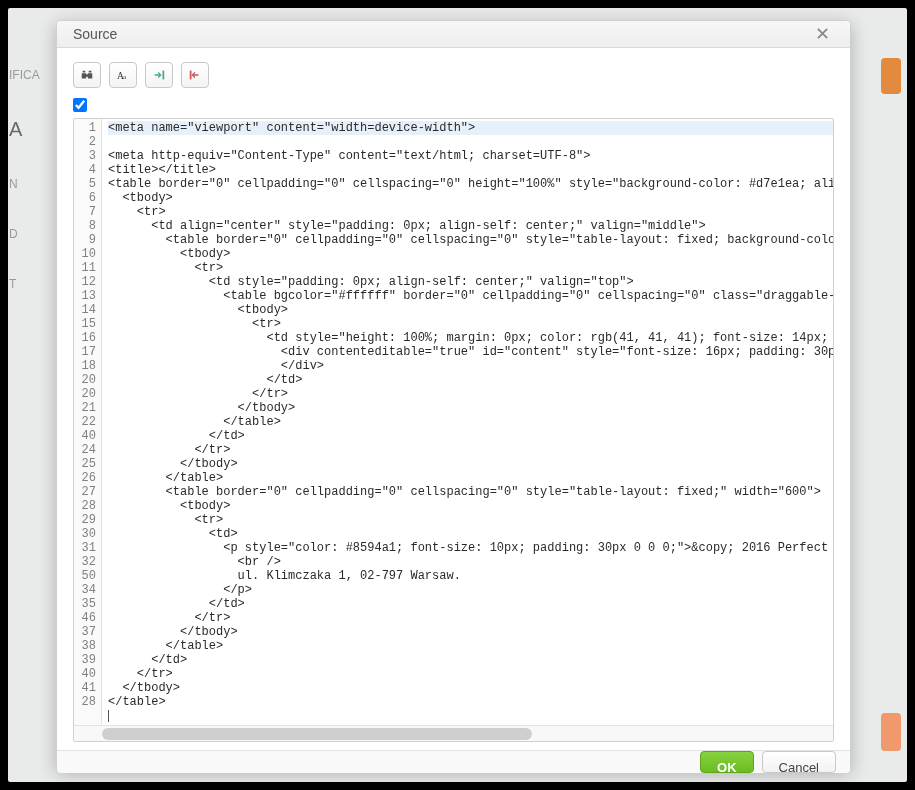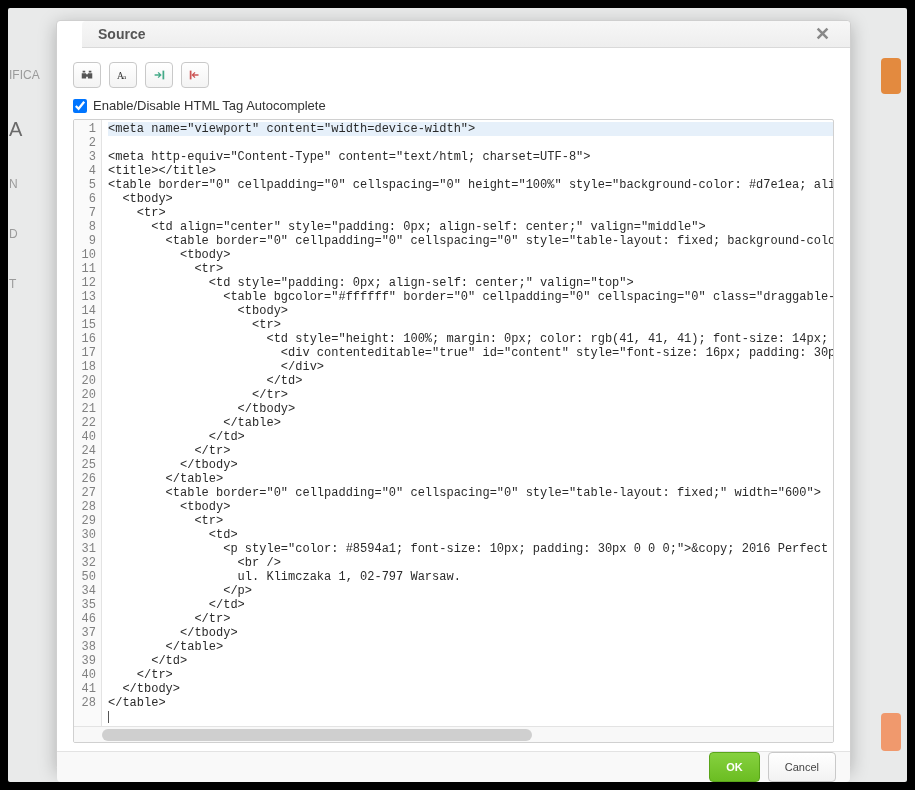--- a/index.html
+++ b/index.html
@@ -21,21 +21,21 @@
     box-shadow: 0 4px 18px rgba(0,0,0,0.25);
     display:flex; flex-direction:column;
   }
   .modal-header {
     height: 38px;
     background: linear-gradient(#f7f7f7,#eeeeee);
     border-bottom: 1px solid #d9d9d9;
     border-radius: 4px 4px 0 0;
     display:flex; align-items:center; justify-content:space-between;
     padding: 0 16px;
-    color:#555; font-size:14px; font-weight:bold;margin-left:25px;
+    color:#555; font-size:14px; font-weight:normal;
   }
   .modal-header .close { color:#888; font-size:18px; cursor:pointer; padding:2px 4px; }
   .modal-body { flex:1; padding: 14px 16px 8px 16px; display:flex; flex-direction:column; }
   .toolbar { display:flex; gap:8px; margin-bottom:10px; }
   .tool-btn {
     width:28px; height:26px;
     border:1px solid #c9c9c9; border-radius:4px;
     background: linear-gradient(#ffffff,#f3f3f3);
     display:flex; align-items:center; justify-content:center;
     font-size:12px; color:#444; cursor:pointer;
@@ -84,25 +84,25 @@
   .code-row { display:flex; flex:1; min-height:0; }
   .modal-footer {
     height:52px;
     border-top:1px solid #e3e3e3;
     background:#f9f9f9;
     display:flex; align-items:center; justify-content:flex-end;
     gap:8px; padding:0 14px;
     border-radius:0 0 4px 4px;
   }
   .btn {
-    height:30px; padding:8px 16px;
+    height:22px; padding:8px 16px;
     border-radius:4px;
     border:1px solid #c9c9c9;
     background: linear-gradient(#ffffff,#f2f2f2);
-    font-size:11px; color:#444; cursor:pointer;
+    font-size:13px; color:#444; cursor:pointer;
   }
   .btn.primary {
     background: linear-gradient(#86d13f,#6bbd22);
     border:1px solid #5aa51a;
     color:#fff; font-weight:bold;
   }
   .last-line-caret { display:inline-block; width:0; height:12px; border-left:1px solid #555; vertical-align:middle;}
 </style>
 </head>
 <body>
@@ -151,21 +151,20 @@
         <div class="tool-btn" title="redo">
           <svg viewBox="0 0 16 16">
               <path fill="none" stroke="#c55" stroke-width="1.5" d="M12 8H5M8 5L5 8l3 3"></path>
               <path fill="#c55" d="M2 3h2v10H2z"></path>
             </svg>
         </div>
       </div>
 
       <label class="checkbox-row">
         <input type="checkbox" checked="" style="">
-        <span>Enable/Disable HTML Tag Autocomplete</span>
       </label>
 
       <div class="editor-wrap">
         <div class="editor-inner">
           <div class="editor-content-col">
             <div class="code-row">
               <div class="gutter" id="gutter">
                   <div>1</div>
                   <div>2</div>
                   <div>3</div>

